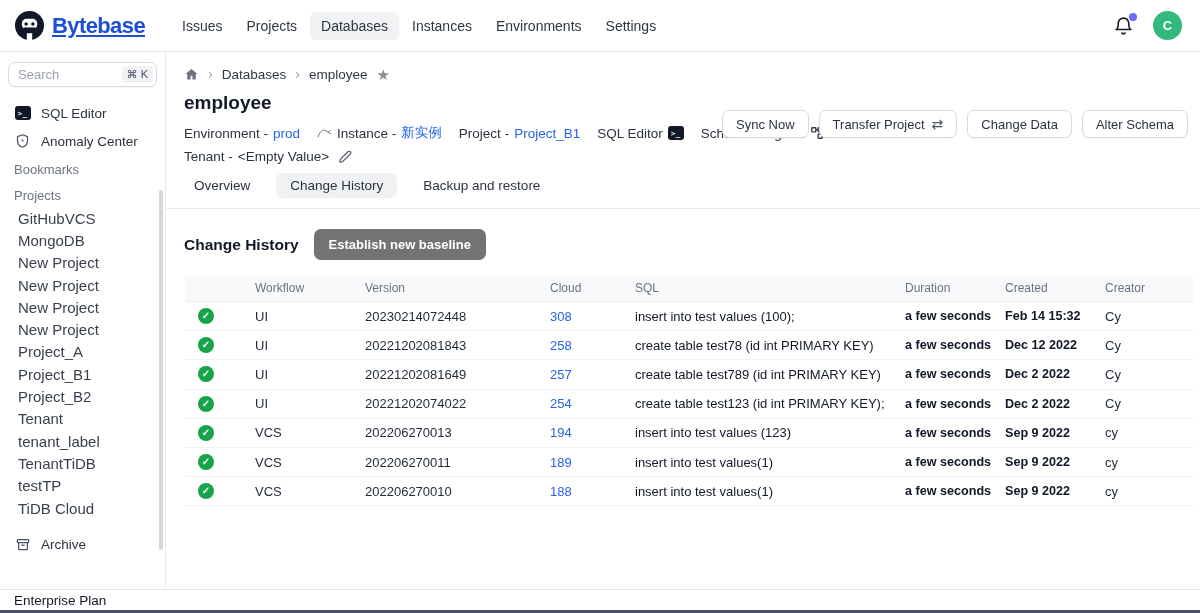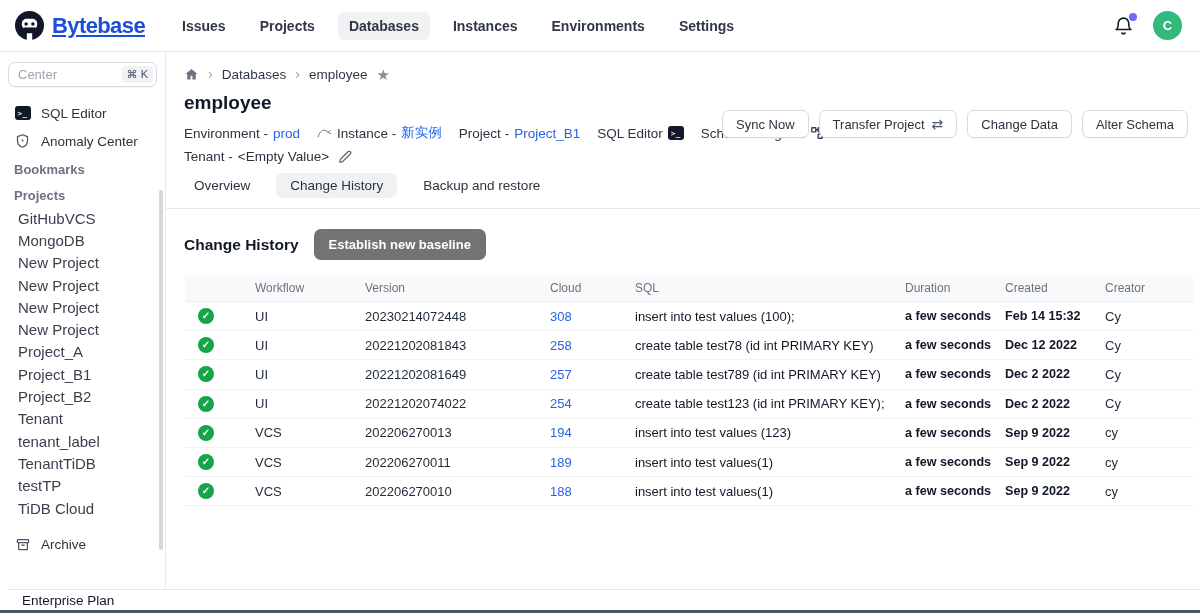--- a/index.html
+++ b/index.html
@@ -6,40 +6,40 @@
   html,body { width:1200px; height:613px; }
   body {
     font-family:"Liberation Sans", sans-serif;
     color:#1f2937; background:#fff; overflow:hidden; position:relative;
   }
 
   
   .navbar { height:52px; display:flex; align-items:center; padding:0 18px 0 14px; border-bottom:1px solid #e8eaed; background:#fff; }
   .brand { display:flex; align-items:center; gap:7px; cursor:pointer; }
   .brand-name { font-size:22px; font-weight:800; color:#1d4ed8; letter-spacing:-0.6px;text-decoration:underline; }
-  .nav-links { display:flex; align-items:flex-end; gap:12px; margin-left:26px;font-weight:bold; }
+  .nav-links { display:flex; align-items:flex-end; gap:2px; margin-left:26px; }
   .nav-link { font-size:14px; color:#2f3744; padding:6px 11px; border-radius:6px; cursor:pointer; white-space:nowrap; }
   .nav-link.active { background:#f1f2f4; }
   .nav-right { margin-left:auto; display:flex; align-items:center; gap:18px; }
   .bell-wrap { position:relative; cursor:pointer; width:22px; height:22px; }
   .bell-dot { position:absolute; top:-2px; right:-2px; width:8px; height:8px; border-radius:50%; }
   .avatar { width:29px; height:29px; border-radius:50%; color:#fff; font-size:13px; font-weight:700; display:flex; align-items:center; justify-content:center; cursor:pointer; }
 
   
   .shell { position:absolute; top:52px; left:0; right:0; bottom:24px; display:flex; }
 
   
   .sidebar { width:166px; min-width:166px; border-right:1px solid #e8eaed; padding-top:10px; position:relative; overflow:hidden; background:#fff; }
   .search-box { margin:0 8px 12px 8px; height:25px; border:1px solid #d8dbdf; border-radius:7px; background:#fff;
     display:flex; align-items:center; justify-content:space-between; padding:0 3px 0 9px; cursor:text; box-shadow:0 1px 1px rgba(0,0,0,.03); }
   .search-ph { color:#9ca3af; font-size:13px; }
   .kbd { font-size:11px; color:#44506a; background:#f1f2f4; border-radius:4px; padding:2px 5px; }
   .side-nav-item { display:flex; align-items:center; gap:10px; height:28px; padding:0 14px; font-size:13.5px; color:#2b3340; cursor:pointer; }
   .side-nav-item .ic { width:17px; display:flex; justify-content:center; }
-  .section-label { height:26px; display:flex; align-items:flex-end; padding:0 14px 4px; font-size:13px; color:#6b7280;font-weight:bold; }
+  .section-label { height:26px; display:flex; align-items:flex-end; padding:0 14px 4px; font-size:13px; color:#6b7280; }
   .proj-item { height:22.3px; display:flex; align-items:center; padding:0 14px 0 18px; font-size:15px; color:#39414e; cursor:pointer; white-space:nowrap; }
   .archive { margin-top:11px; }
   .term-box { width:16px; height:14px; background:#111827; border-radius:3px; color:#fff; font-family:"DejaVu Sans Mono", monospace; font-size:7.5px; font-weight:700; display:flex; align-items:center; justify-content:center; letter-spacing:0.5px; }
   .scroll-thumb { position:absolute; right:2px; top:138px; width:4px; height:360px; border-radius:2px; background:#d5d7da; cursor:grab; }
 
   
   .main { flex:1; position:relative; background:#fff; overflow:hidden; }
   .breadcrumb { display:flex; align-items:center; gap:9px; padding:14px 0 0 18px; font-size:13.5px; color:#303846; }
   .crumb-sep { color:#9ca3af; font-size:14px; }
   .crumb-link { cursor:pointer; }
@@ -70,21 +70,21 @@
   .trow { height:29.2px; font-size:13px; border-bottom:1px solid #f1f2f4; background:#fff; cursor:pointer; }
   .check { width:16px; height:16px; border-radius:50%; color:#fff; font-size:10px; line-height:16px; text-align:center; margin-left:13px; font-weight:700; }
   .c-workflow { color:#1f2937; }
   .c-version { color:#1f2937; }
   .c-issue { color:#2563eb; cursor:pointer; }
   .c-sql { color:#111827; font-weight:500; white-space:nowrap; overflow:hidden; }
   .c-duration, .c-created { color:#111827; font-weight:700; font-size:12.6px; }
   .c-creator { color:#1f2937; }
 
   
-  .footer { position:absolute; left:8px; right:0; bottom:3px; height:21px; background:#fff; border-top:1px solid #e5e7eb; display:flex; align-items:center; padding:0 14px; font-size:13.5px; color:#111827; }
+  .footer { position:absolute; left:0; right:0; bottom:3px; height:21px; background:#fff; border-top:1px solid #e5e7eb; display:flex; align-items:center; padding:0 14px; font-size:13.5px; color:#111827; }
   .bottom-edge { position:absolute; left:0; right:0; bottom:0; height:3px; background:#4b5563; }
 
   svg { display:block; }
 </style>
 </head>
 <body>
 
 <header class="navbar">
   <div class="brand">
     <span>
@@ -116,21 +116,21 @@
       <span class="bell-dot" id="bell-dot" style="background: rgb(109, 106, 248);"></span>
     </div>
     <div class="avatar" id="avatar" style="background: rgb(52, 185, 124);">C</div>
   </div>
 </header>
 
 <div class="shell">
 
   <aside class="sidebar">
     <div class="search-box">
-      <span class="search-ph">Center</span>
+      <span class="search-ph">Search</span>
       <span class="kbd">⌘ K</span>
     </div>
 
     <div class="side-nav-item">
       <span class="ic">
           <span class="term-box">&gt;_</span>
         </span>
       <span>SQL Editor</span>
     </div>
     <div class="side-nav-item">

